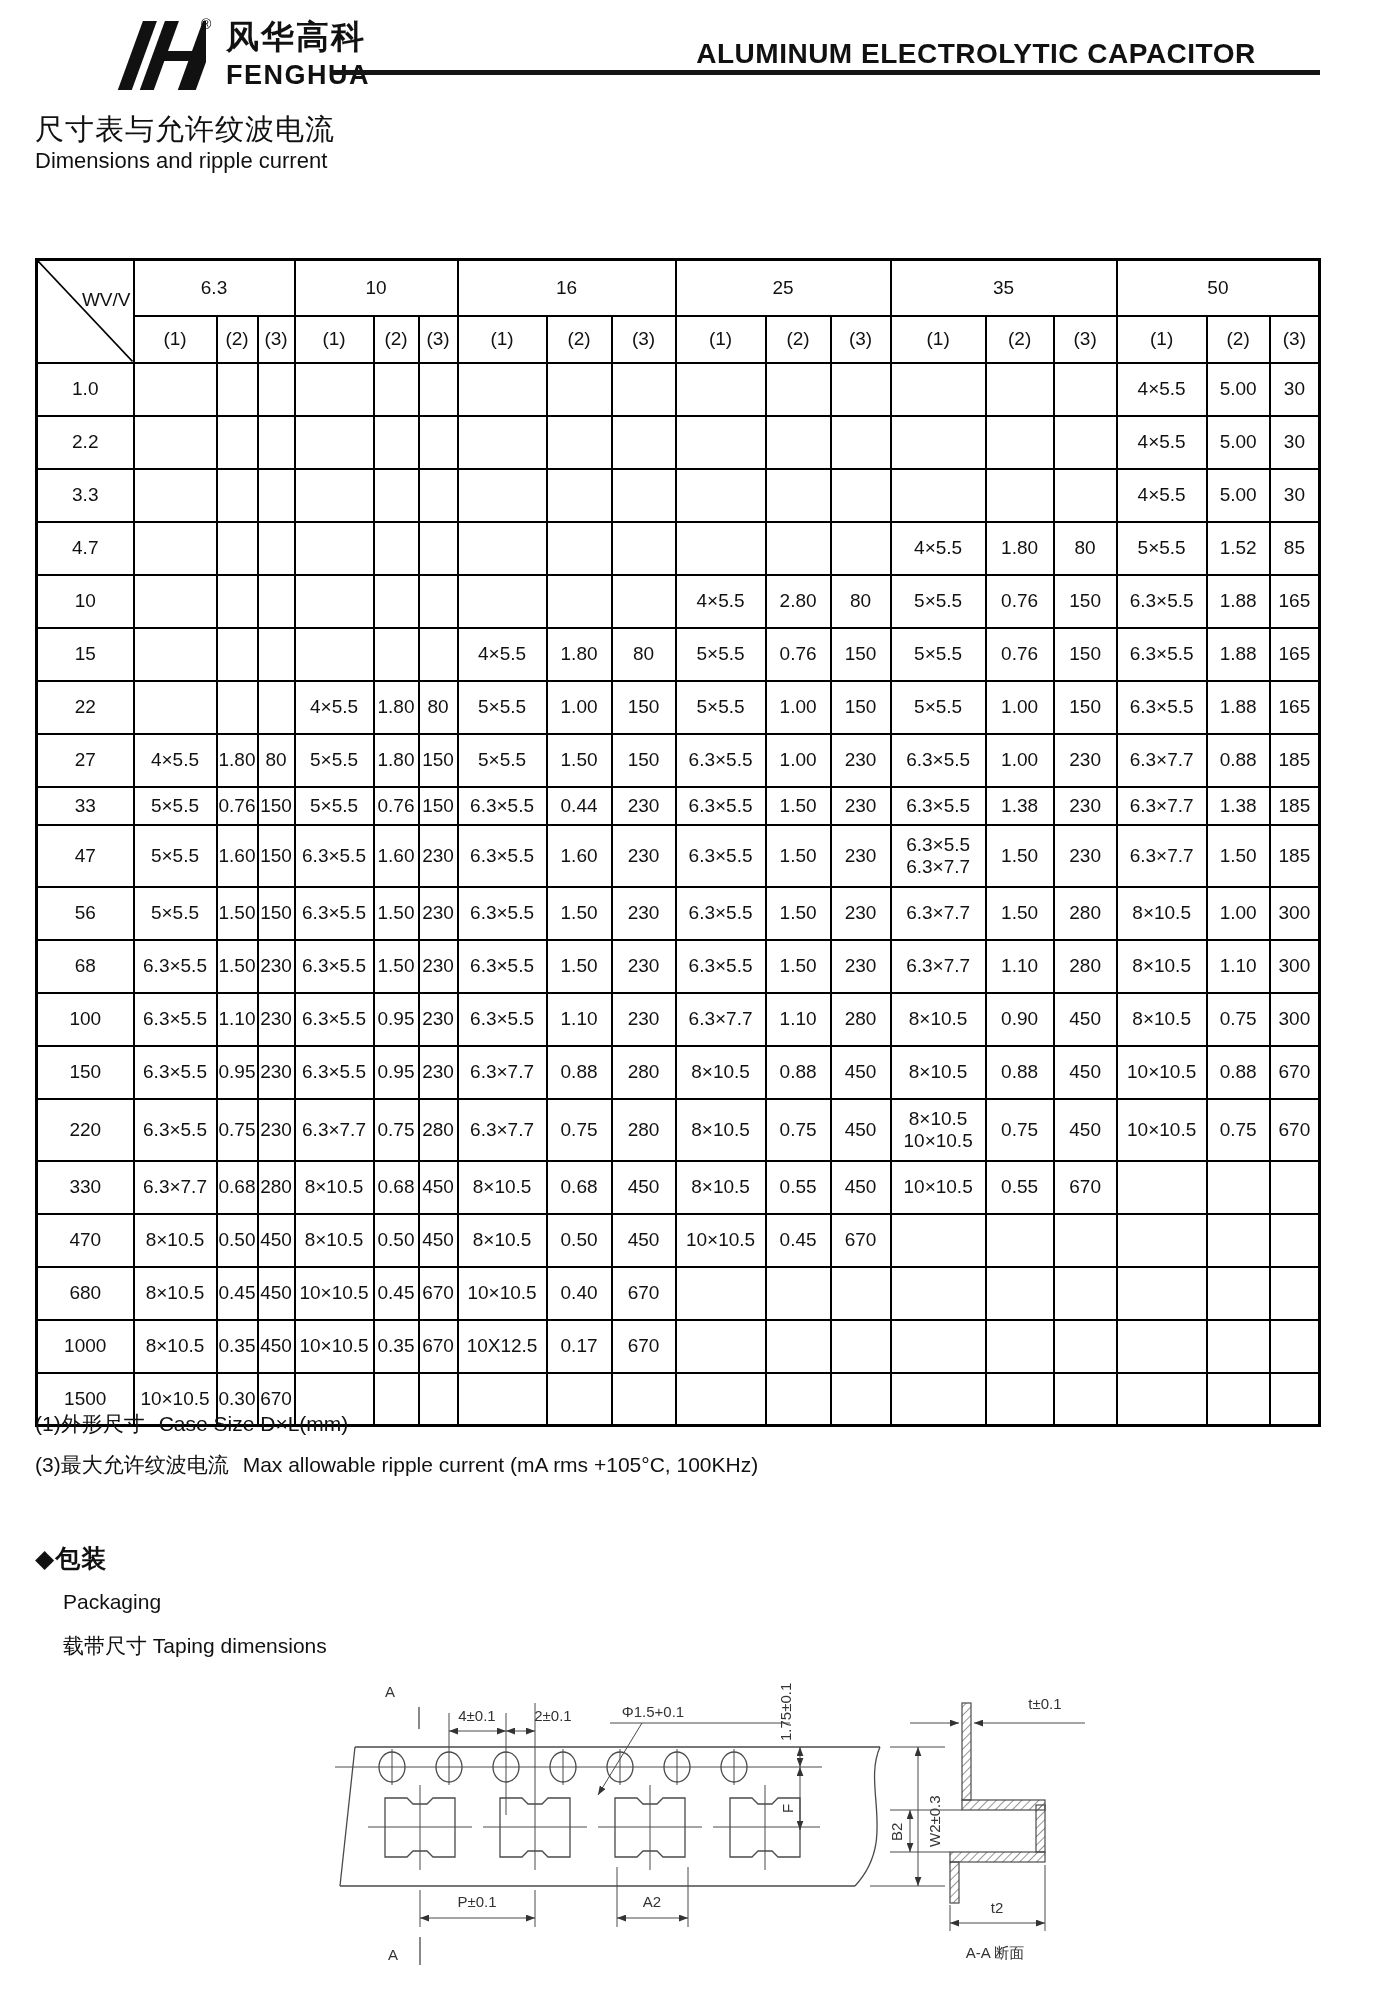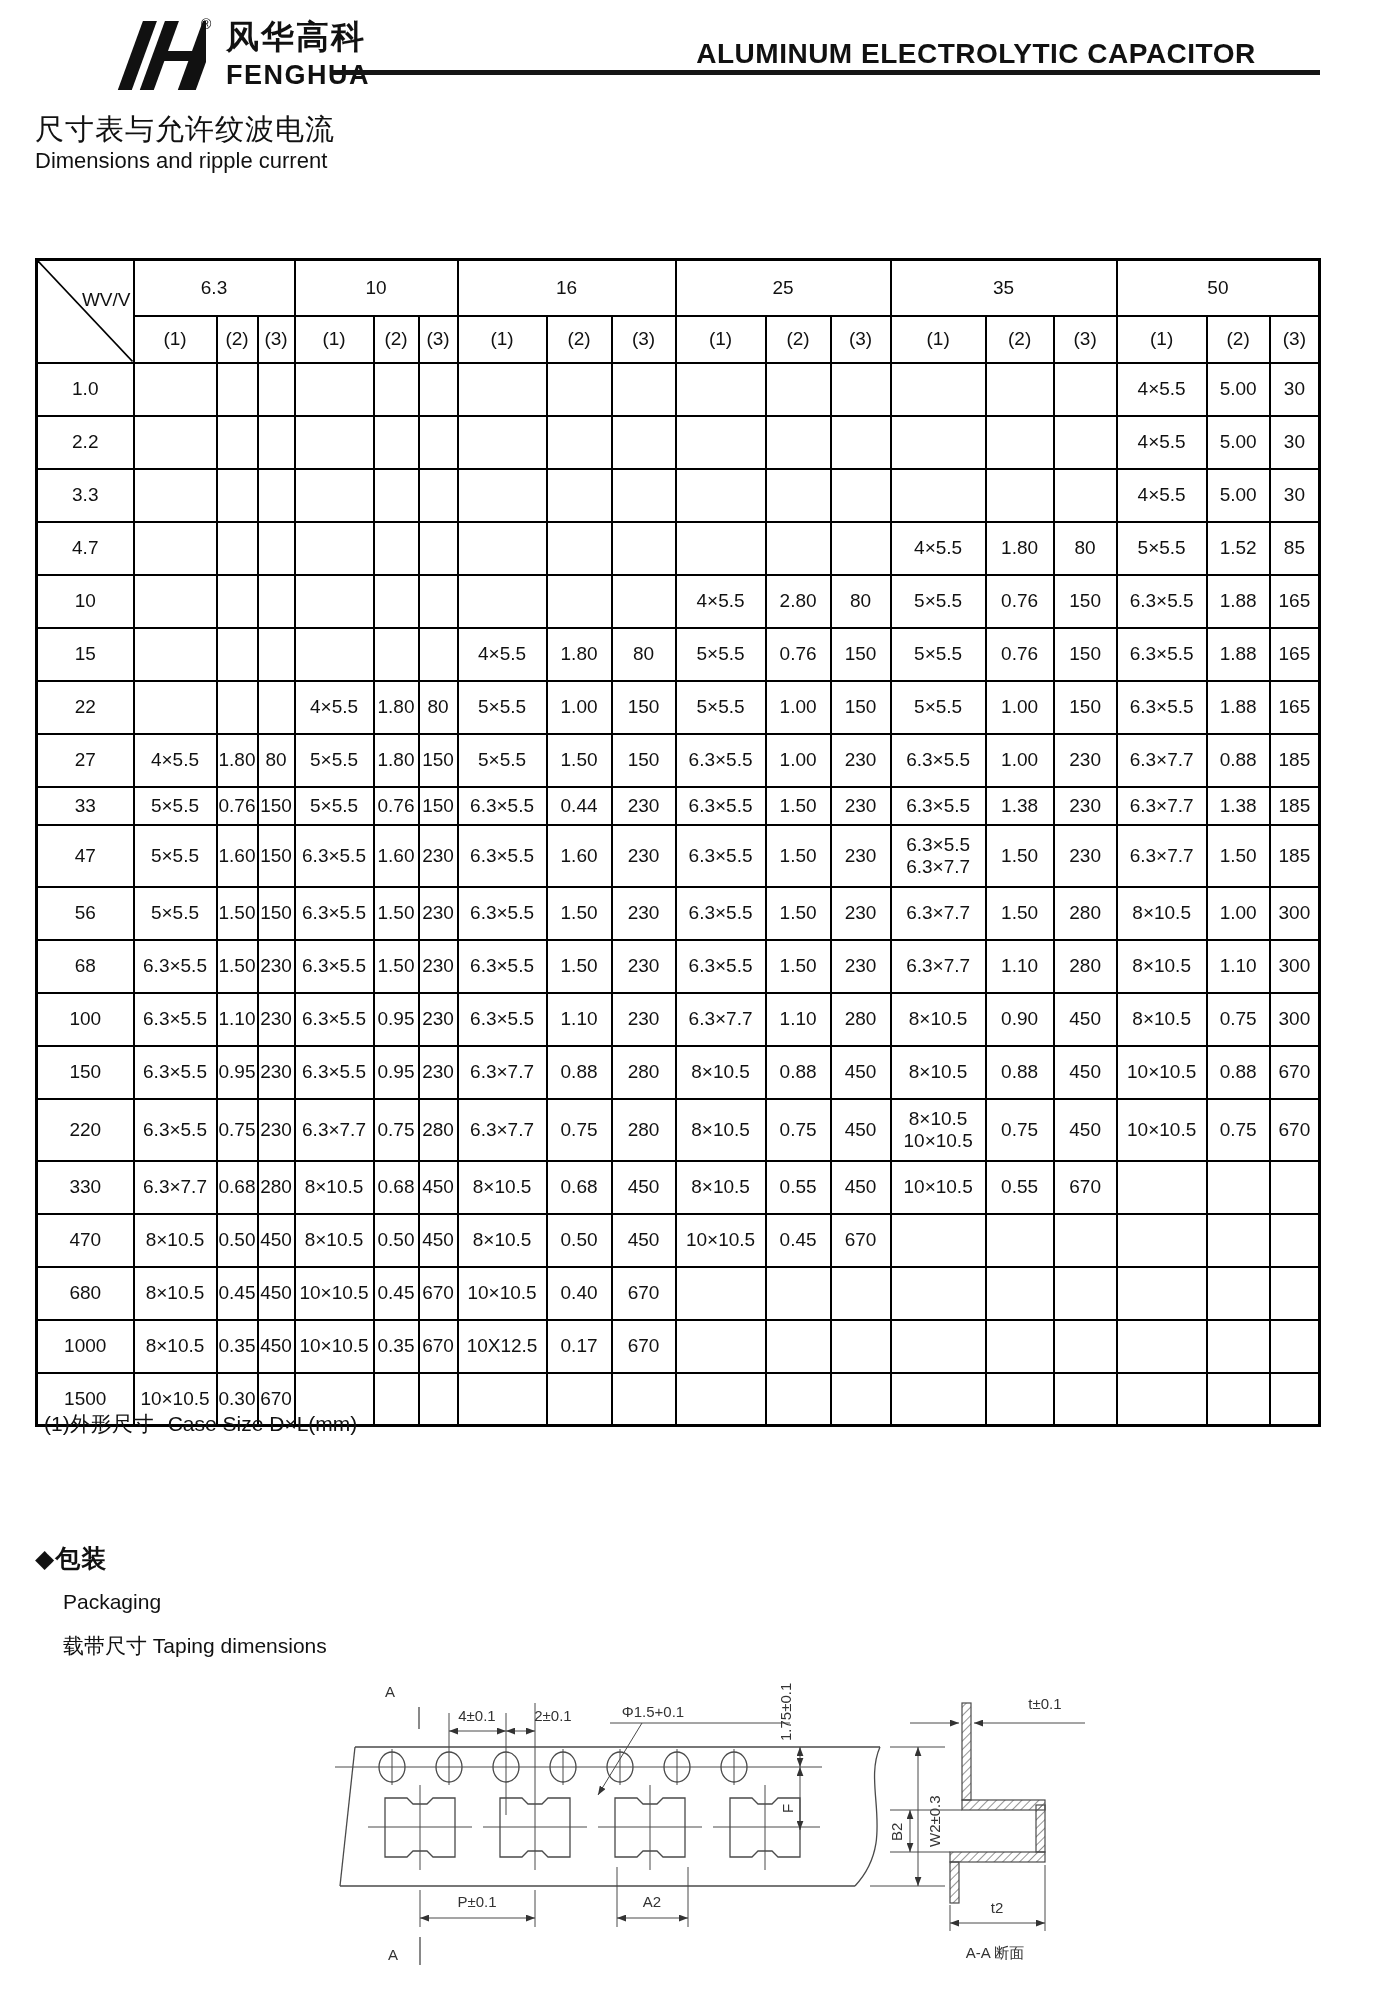--- a/index.html
+++ b/index.html
@@ -31,21 +31,21 @@
   thead tr.h2{height:47px;}
   tbody tr{height:53px;}
   tbody tr.r-short{height:38px;border-radius:19px;}
   tbody tr.r-tall{height:62px;}
   th.corner{position:relative;}
   th.corner .wv{position:absolute;top:28px;right:2px;font-size:19px;}
   th.corner svg{position:absolute;inset:0;width:100%;height:100%;}
   .vg{font-size:20px;}
 
   
-  .notes{position:absolute;left:44px;top:1403px;font-size:21px;line-height:41px;}
+  .notes{position:absolute;left:35px;top:1403px;font-size:21px;line-height:41px;}
   .note-line .en{margin-left:14px;}
 
   
   .pack-head{position:absolute;left:35px;top:1542px;font-size:25px;font-weight:bold;letter-spacing:1px;}
   .pack-sub{position:absolute;left:63px;top:1590px;font-size:21px;}
   .pack-tape{position:absolute;left:63px;top:1632px;font-size:21px;}
 
   
   .diagram{position:absolute;left:250px;top:1655px;}
   .diagram text{font-size:15px;fill:#333;font-family:"Liberation Sans","DejaVu Sans",sans-serif;}
@@ -558,20 +558,23 @@
           <td></td>
           <td></td>
         </tr>
       </tbody>
   </table>
 
   <div class="notes">
     <div class="note-line">
       <span class="cn">(1)外形尺寸</span><span class="en">Case Size D×L(mm)</span>
     </div>
+    <div class="note-line">
+      <span class="cn">(3)最大允许纹波电流</span><span class="en">Max allowable ripple current   (mA rms +105°C, 100KHz)</span>
+    </div>
   </div>
 
   <div class="pack-head">◆包装</div>
   <div class="pack-sub">Packaging</div>
   <div class="pack-tape">载带尺寸  Taping dimensions</div>
 
   <svg class="diagram" width="1128" height="352" viewBox="0 0 1128 352">
     <defs>
       <marker id="arr" viewBox="0 0 8 6" refX="8" refY="3" markerWidth="9" markerHeight="7" orient="auto-start-reverse">
         <path d="M0,0 L8,3 L0,6 z" fill="#333"></path>

